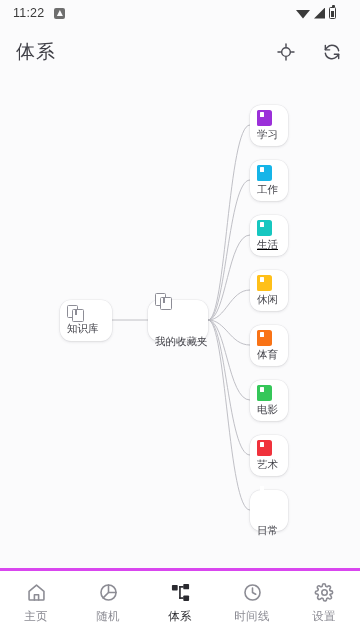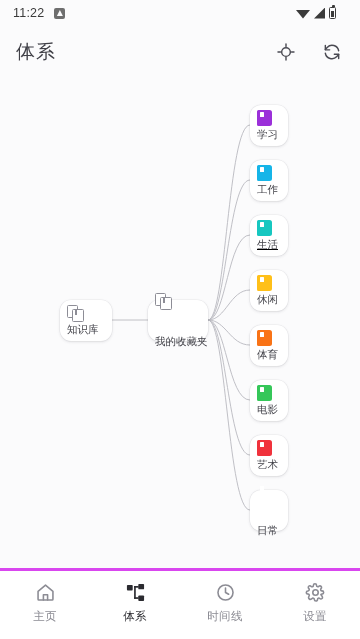--- a/index.html
+++ b/index.html
@@ -148,21 +148,21 @@
         <path d="M208,242 C226,242 228,102 250,102"></path>
         <path d="M208,242 C226,242 228,157 250,157"></path>
         <path d="M208,242 C226,242 230,212 250,212"></path>
         <path d="M208,242 C226,242 230,267 250,267"></path>
         <path d="M208,242 C226,242 228,322 250,322"></path>
         <path d="M208,242 C226,242 228,377 250,377"></path>
         <path d="M208,242 C226,242 228,432 250,432"></path>
       </g>
     </svg>
 
-    <div class="node" style="left:60px; top:222px; width:52px; height:41px;">
+    <div class="node" style="left:60px; top:222px; width:52px; height:41px;font-family:Liberation Mono, monospace;">
       <span class="bk-root">
         <span class="back"></span>
           <span class="front"></span>
       </span>
       <span class="node-label">知识库</span>
     </div>
 
     <div class="node" style="left:148px; top:222px; width:60px; height:41px;gap:40px;">
       <span class="bk-root">
         <span class="back"></span>
@@ -210,20 +210,30 @@
     <div class="navitem">
       <span>
         <svg width="21" height="21" viewBox="0 0 24 24" fill="none" stroke="currentColor" stroke-width="1.8" stroke-linecap="round" stroke-linejoin="round">
           <path d="M3.5 10.6 12 3.6l8.5 7v9.1a.9.9 0 0 1-.9.9H4.4a.9.9 0 0 1-.9-.9z"></path>
           <path d="M9.6 20.6v-6.1h4.8v6.1"></path>
         </svg>
       </span>
       <span class="navlabel">主页</span>
     </div>
 
+    <div class="navitem">
+      <span>
+        <svg width="21" height="21" viewBox="0 0 24 24" fill="none" stroke="currentColor" stroke-width="1.8" stroke-linecap="round" stroke-linejoin="round">
+          <circle cx="12" cy="12" r="8.6"></circle>
+          <path d="M12 3.4v8.6h8.6"></path>
+          <path d="M12 12 5.9 18.1"></path>
+        </svg>
+      </span>
+      <span class="navlabel">随机</span>
+    </div>
 
     <div class="navitem active">
       <span>
         <svg width="21" height="21" viewBox="0 0 24 24" fill="currentColor">
           <rect x="2.2" y="3.4" width="6.6" height="6.2" rx="1"></rect>
           <rect x="15.2" y="2.2" width="6.6" height="6.2" rx="1"></rect>
           <rect x="15.2" y="15.4" width="6.6" height="6.2" rx="1"></rect>
           <rect x="10.4" y="4.6" width="1.9" height="14.6"></rect>
           <rect x="10.4" y="4.6" width="5.2" height="1.9"></rect>
           <rect x="10.4" y="17.4" width="5.2" height="1.9"></rect>

